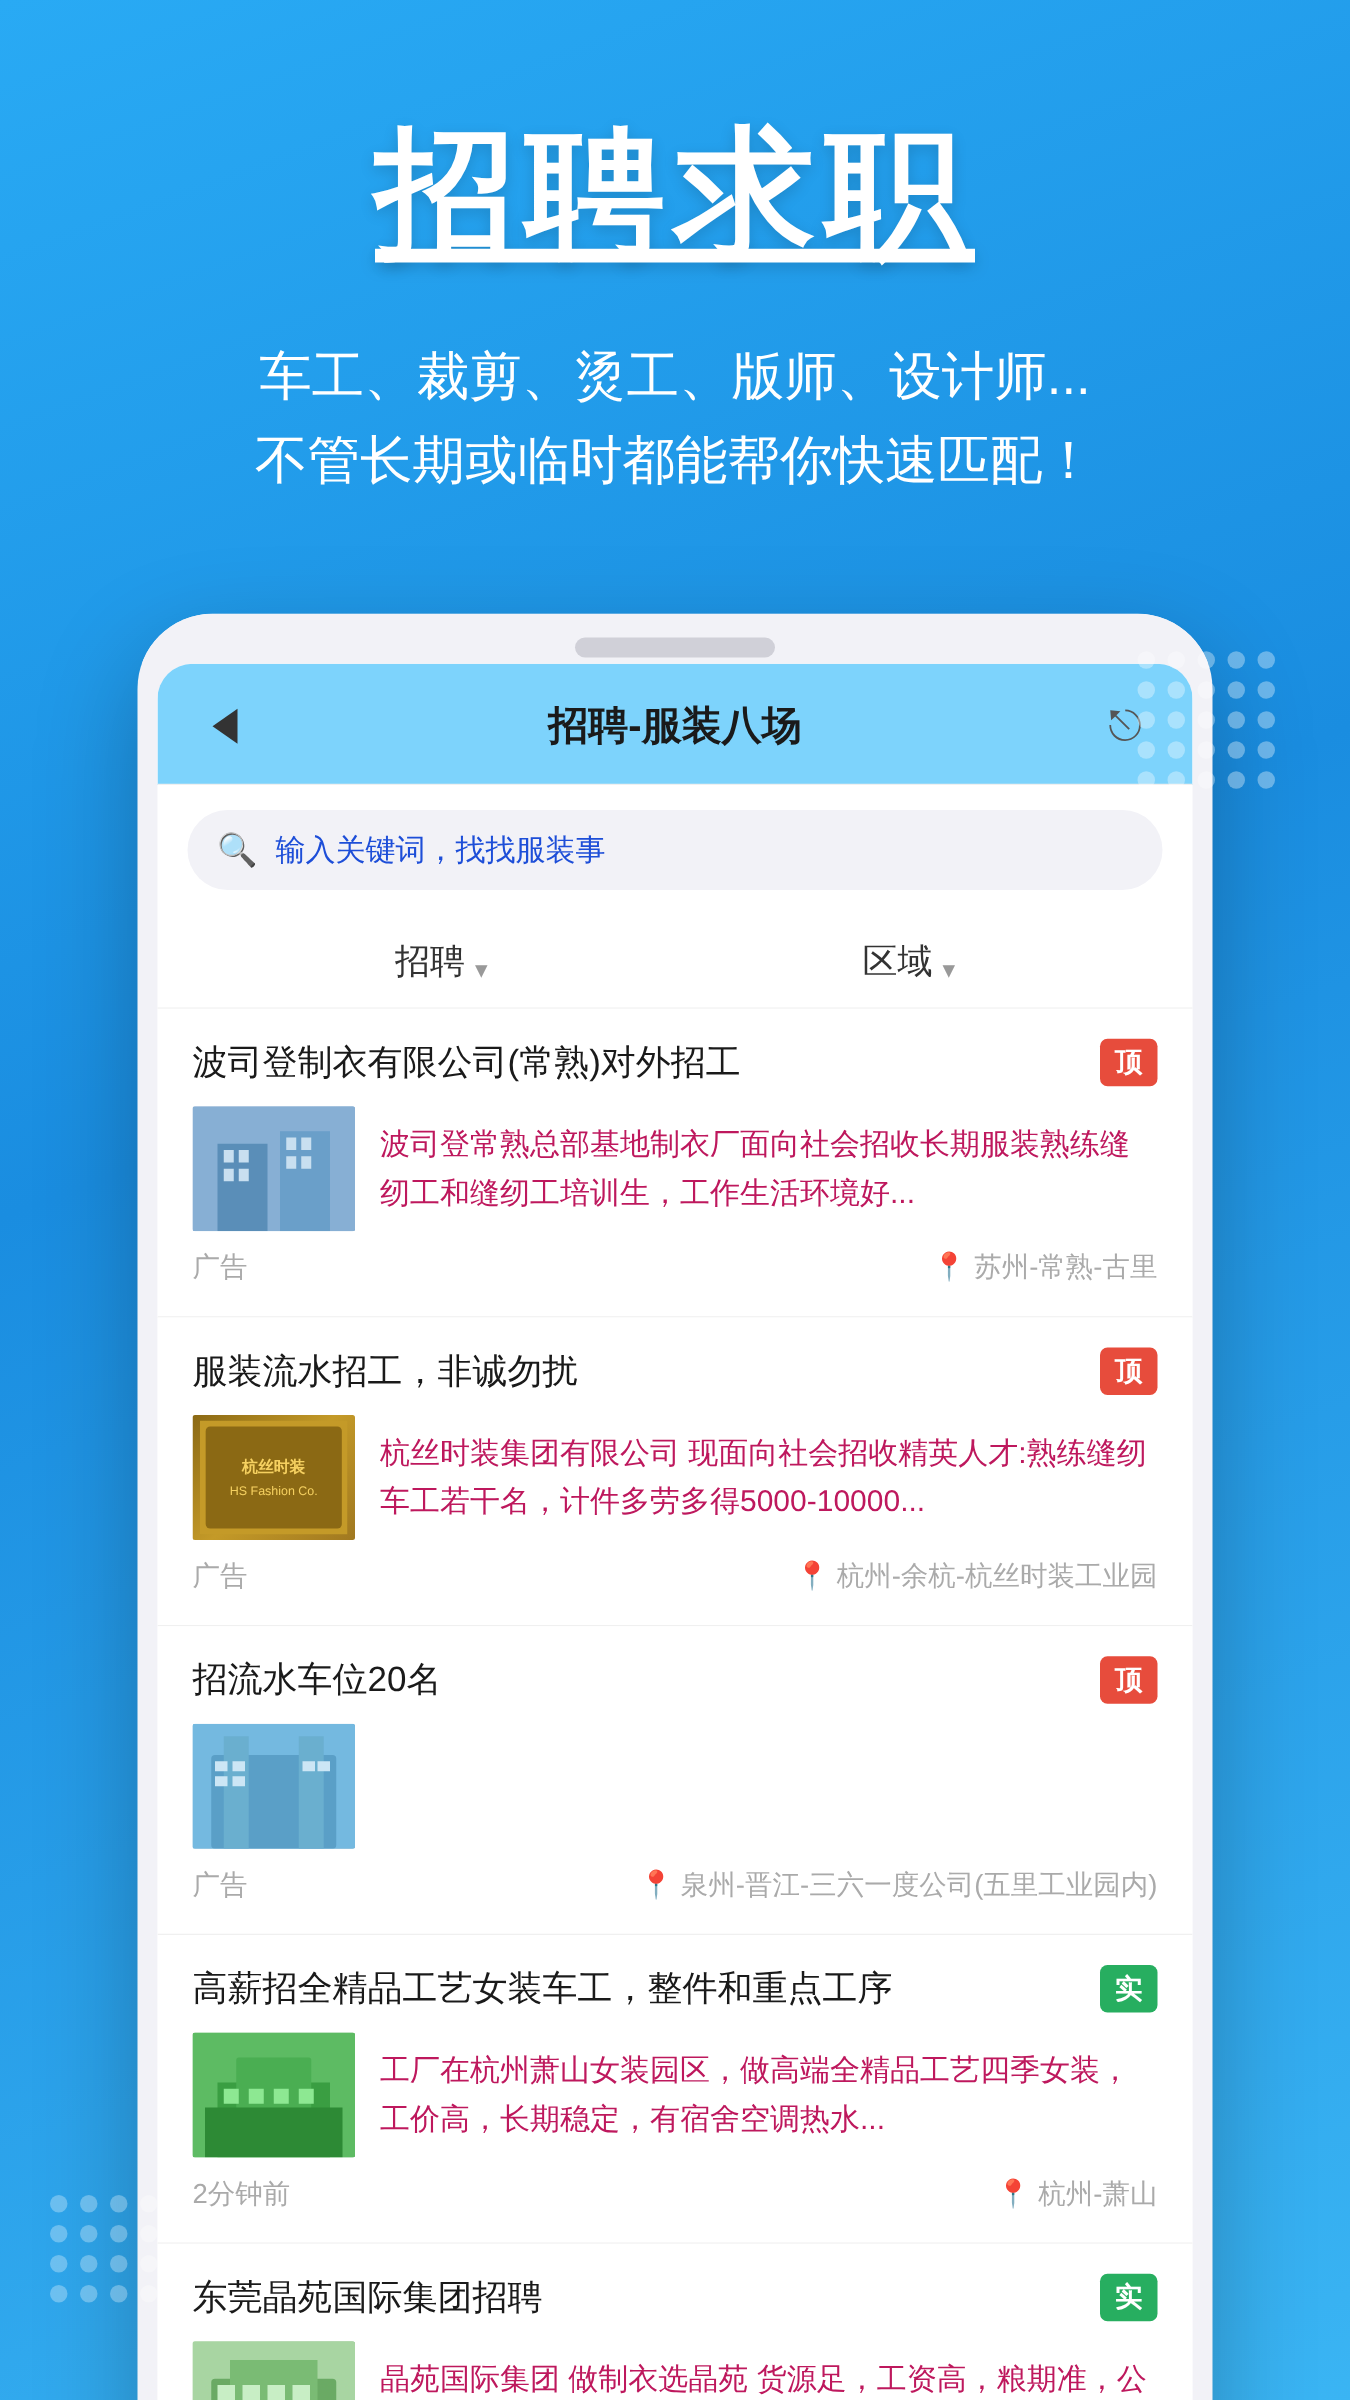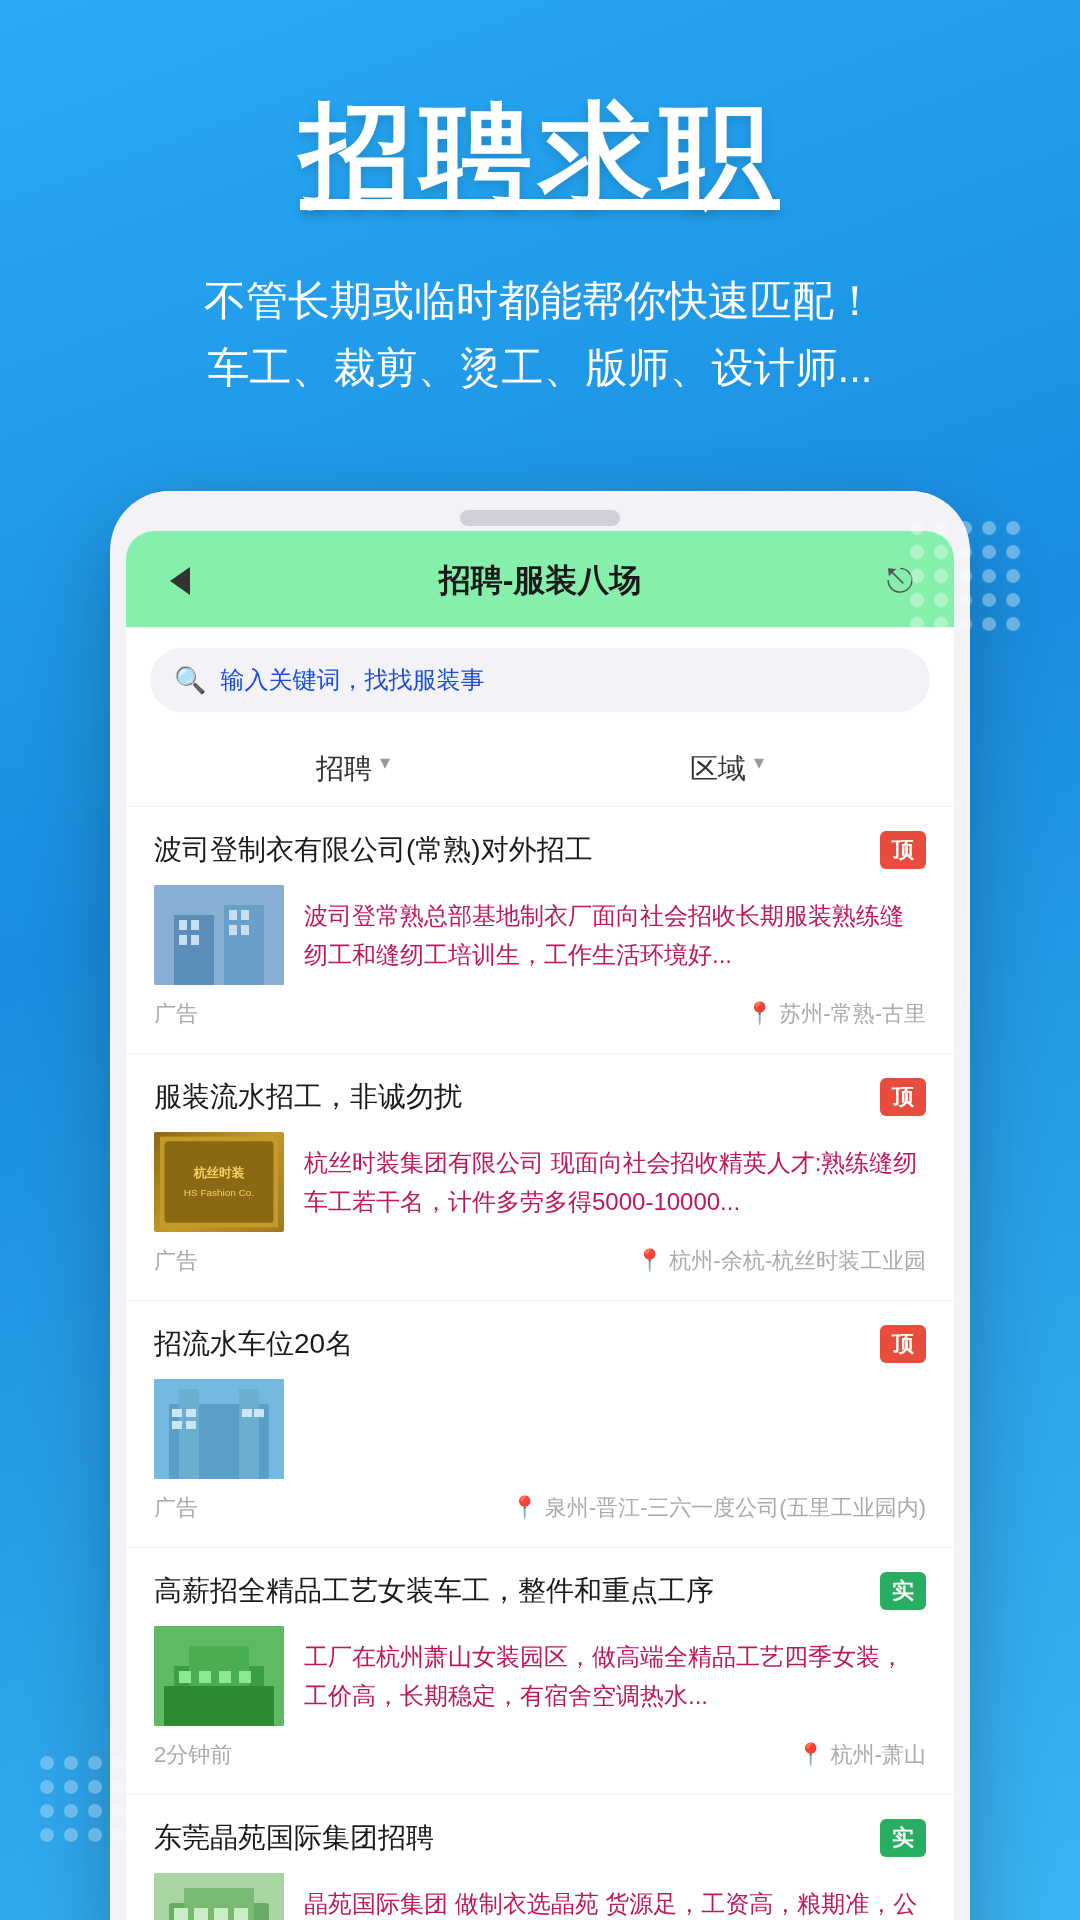--- a/index.html
+++ b/index.html
@@ -106,21 +106,21 @@
       overflow: hidden;
     }
 
     
     .nav-bar {
       display: flex;
       align-items: center;
       justify-content: space-between;
       padding: 28px 32px 24px;
       border-bottom: 1px solid #f0f0f0;
-      background: #86efac;
+      background: #7dd3fc;
     }
     .nav-back {
       width: 44px;
       height: 44px;
       display: flex;
       align-items: center;
       justify-content: center;
       cursor: pointer;
     }
     .nav-back-icon {
@@ -169,21 +169,21 @@
 
     
     .filter-tabs {
       display: flex;
       justify-content: space-around;
       padding: 18px 40px;
       border-bottom: 1px solid #f0f0f0;
     }
     .filter-tab {
       display: flex;
-      align-items: flex-start;
+      align-items: flex-end;
       gap: 8px;
       font-size: 28px;
       color: #333;
       cursor: pointer;
     }
     .filter-tab-arrow {
       font-size: 20px;
       color: #999;
     }
 
@@ -305,22 +305,22 @@
     .location-icon {
       font-size: 22px;
       color: #aaa;
     }
   </style>
 </head>
 <body>
 
 <div class="hero">
   <h1 class="hero-title">招聘求职</h1>
+  <p class="hero-subtitle">车工、裁剪、烫工、版师、设计师...</p>
   <p class="hero-subtitle">不管长期或临时都能帮你快速匹配！</p>
-  <p class="hero-subtitle">车工、裁剪、烫工、版师、设计师...</p>
 </div>
 
 <div class="phone-wrapper">
 
   <div class="dots-right">
     <span></span>
       <span></span>
       <span></span>
       <span></span>
       <span></span>

